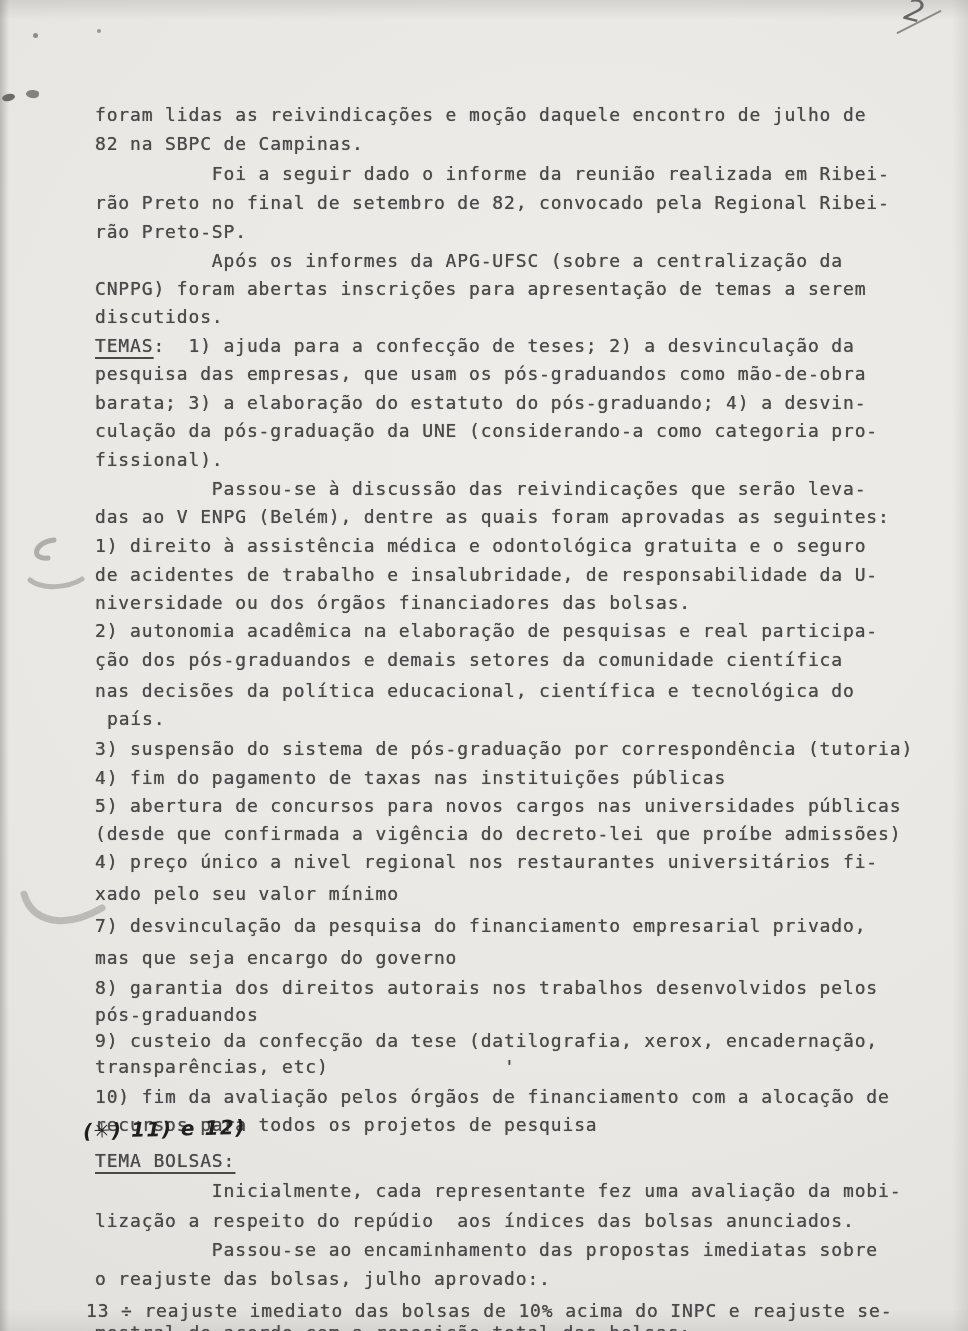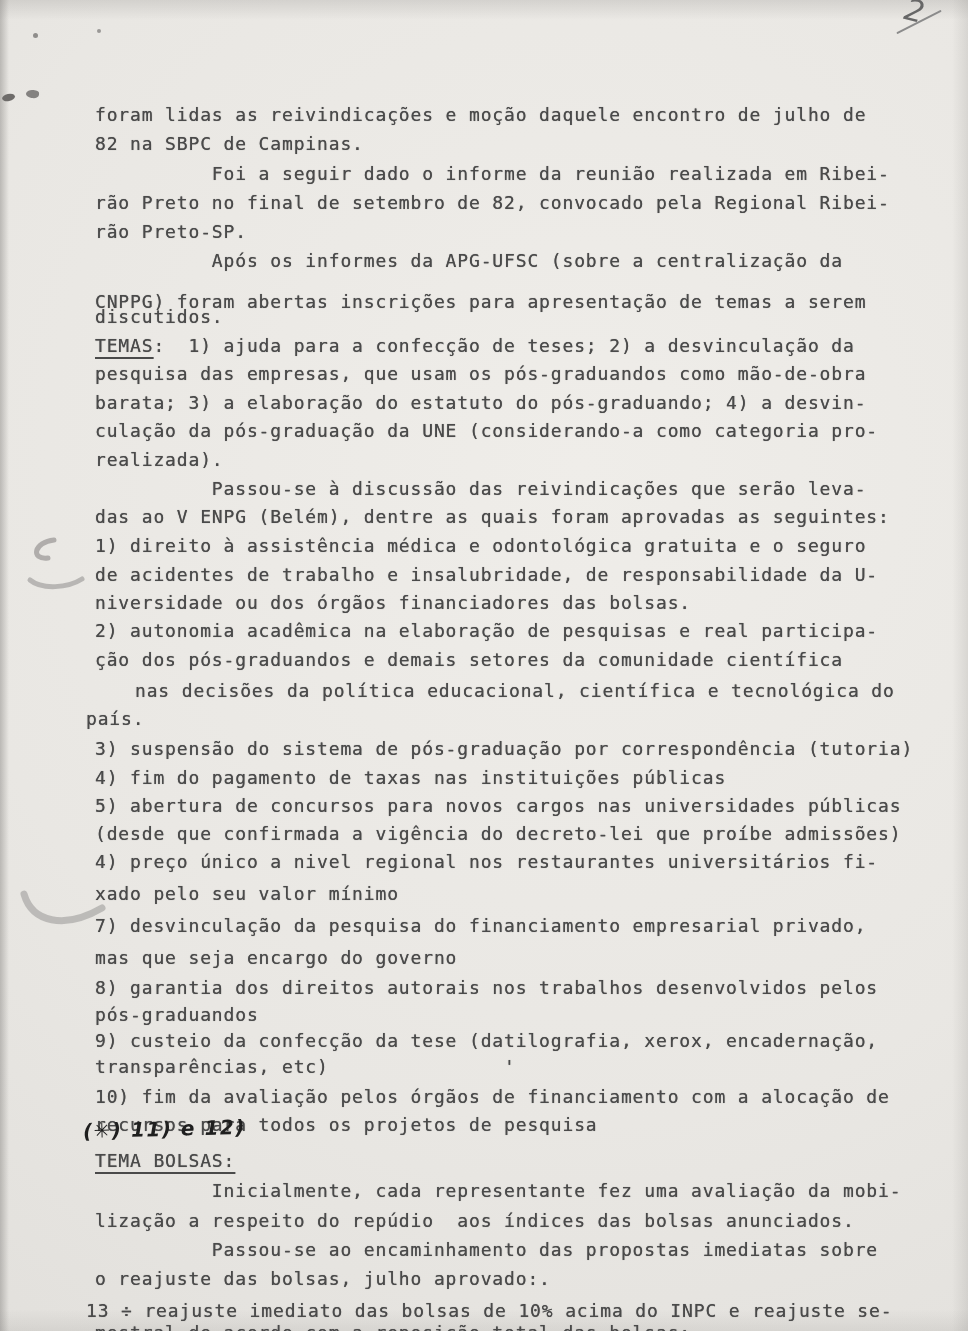--- a/index.html
+++ b/index.html
@@ -66,36 +66,36 @@
 
 <div class="page">
 
   <div>
       <div class="line" style="top: 104px; left: 95px;"><span class="rest">foram lidas as reivindicações e moção daquele encontro de julho de</span></div>
       <div class="line" style="top: 133px; left: 95px;"><span class="rest">82 na SBPC de Campinas.</span></div>
       <div class="line" style="top: 163px; left: 95px;"><span class="rest">          Foi a seguir dado o informe da reunião realizada em Ribei-</span></div>
       <div class="line" style="top: 192px; left: 95px;"><span class="rest">rão Preto no final de setembro de 82, convocado pela Regional Ribei-</span></div>
       <div class="line" style="top: 221px; left: 95px;"><span class="rest">rão Preto-SP.</span></div>
       <div class="line" style="top: 250px; left: 95px;"><span class="rest">          Após os informes da APG-UFSC (sobre a centralização da</span></div>
-      <div class="line" style="top: 278px; left: 95px; margin-top: 13px;"><span class="rest">CNPPG) foram abertas inscrições para apresentação de temas a serem</span></div>
+      <div class="line" style="top: 278px; left: 95px;"><span class="rest">CNPPG) foram abertas inscrições para apresentação de temas a serem</span></div>
       <div class="line" style="top: 306px; left: 95px;"><span class="rest">discutidos.</span></div>
       <div class="line" style="top: 335px; left: 95px;"><span class="u">TEMAS</span><span class="rest">:  1) ajuda para a confecção de teses; 2) a desvinculação da</span></div>
       <div class="line" style="top: 363px; left: 95px;"><span class="rest">pesquisa das empresas, que usam os pós-graduandos como mão-de-obra</span></div>
       <div class="line" style="top: 392px; left: 95px;"><span class="rest">barata; 3) a elaboração do estatuto do pós-graduando; 4) a desvin-</span></div>
       <div class="line" style="top: 420px; left: 95px;"><span class="rest">culação da pós-graduação da UNE (considerando-a como categoria pro-</span></div>
-      <div class="line" style="top: 449px; left: 95px;"><span class="rest">realizada).</span></div>
+      <div class="line" style="top: 449px; left: 95px;"><span class="rest">fissional).</span></div>
       <div class="line" style="top: 478px; left: 95px;"><span class="rest">          Passou-se à discussão das reivindicações que serão leva-</span></div>
       <div class="line" style="top: 506px; left: 95px;"><span class="rest">das ao V ENPG (Belém), dentre as quais foram aprovadas as seguintes:</span></div>
       <div class="line" style="top: 535px; left: 95px;"><span class="rest">1) direito à assistência médica e odontológica gratuita e o seguro</span></div>
       <div class="line" style="top: 564px; left: 95px;"><span class="rest">de acidentes de trabalho e insalubridade, de responsabilidade da U-</span></div>
       <div class="line" style="top: 592px; left: 95px;"><span class="rest">niversidade ou dos órgãos financiadores das bolsas.</span></div>
       <div class="line" style="top: 620px; left: 95px;"><span class="rest">2) autonomia acadêmica na elaboração de pesquisas e real participa-</span></div>
       <div class="line" style="top: 649px; left: 95px;"><span class="rest">ção dos pós-graduandos e demais setores da comunidade científica</span></div>
-      <div class="line" style="top: 680px; left: 95px; margin-left: 40px;"><span class="rest">nas decisões da política educacional, científica e tecnológica do</span></div>
-      <div class="line" style="top: 708px; left: 86px;"><span class="rest">país.</span></div>
+      <div class="line" style="top: 680px; left: 95px;"><span class="rest">nas decisões da política educacional, científica e tecnológica do</span></div>
+      <div class="line" style="top: 708px; left: 107px;"><span class="rest">país.</span></div>
       <div class="line" style="top: 738px; left: 95px;"><span class="rest">3) suspensão do sistema de pós-graduação por correspondência (tutoria)</span></div>
       <div class="line" style="top: 767px; left: 95px;"><span class="rest">4) fim do pagamento de taxas nas instituições públicas</span></div>
       <div class="line" style="top: 795px; left: 95px;"><span class="rest">5) abertura de concursos para novos cargos nas universidades públicas</span></div>
       <div class="line" style="top: 823px; left: 95px; text-align: center;"><span class="rest">(desde que confirmada a vigência do decreto-lei que proíbe admissões)</span></div>
       <div class="line" style="top: 851px; left: 95px;"><span class="rest">4) preço único a nivel regional nos restaurantes universitários fi-</span></div>
       <div class="line" style="top: 883px; left: 95px;"><span class="rest">xado pelo seu valor mínimo</span></div>
       <div class="line" style="top: 915px; left: 95px;"><span class="rest">7) desvinculação da pesquisa do financiamento empresarial privado,</span></div>
       <div class="line" style="top: 947px; left: 95px;"><span class="rest">mas que seja encargo do governo</span></div>
       <div class="line" style="top: 977px; left: 95px;"><span class="rest">8) garantia dos direitos autorais nos trabalhos desenvolvidos pelos</span></div>
       <div class="line" style="top: 1004px; left: 95px;"><span class="rest">pós-graduandos</span></div>

